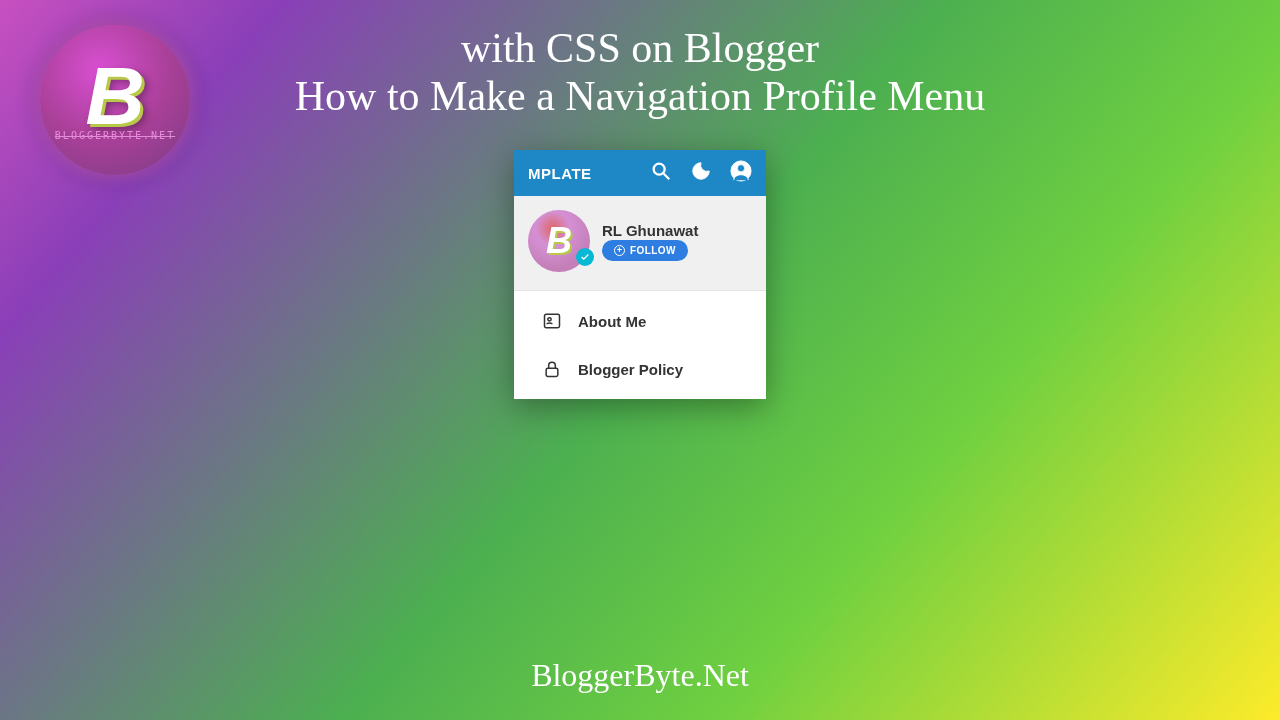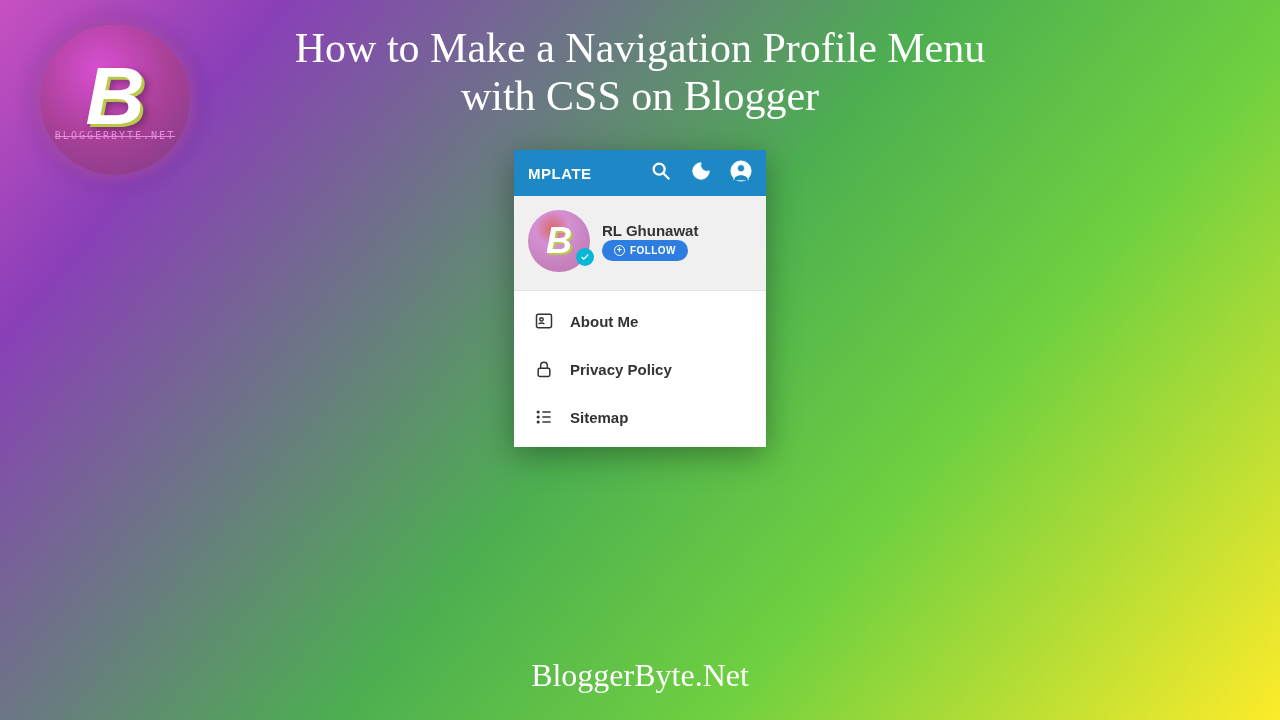--- a/index.html
+++ b/index.html
@@ -165,21 +165,21 @@
 .follow-btn .plus {
   width: 11px; height: 11px;
   border: 1.5px solid #fff;
   border-radius: 50%;
   display: inline-flex;
   align-items: center;
   justify-content: center;
   font-size: 9px;
   line-height: 1;
 }
-.menu { padding: 6px 0; }
+.menu { padding: 6px 8px; }
 .menu-item {
   display: flex;
   align-items: center;
   gap: 16px;
   padding: 14px 20px;
   color: #333;
   font-size: 15px;
   font-weight: 700;
 }
 .menu-item svg {
@@ -201,22 +201,22 @@
 </style>
 </head>
 <body>
 
 <div class="logo-badge">
   <div class="logo-letter">B</div>
   <div class="logo-sub">BLOGGERBYTE.NET</div>
 </div>
 
 <div class="headline">
+  <div>with CSS on Blogger</div>
   <div>How to Make a Navigation Profile Menu</div>
-  <div>with CSS on Blogger</div>
 </div>
 
 <div class="card">
   <div class="card-top">
     <span class="brand">MPLATE</span>
     <span>
       <svg viewBox="0 0 24 24">
           <circle cx="10" cy="10" r="6" fill="none" stroke="#fff" stroke-width="2.5"></circle>
           <line x1="15" y1="15" x2="21" y2="21" stroke="#fff" stroke-width="2.5"></line>
         </svg>
@@ -263,29 +263,18 @@
           <circle cx="9" cy="10" r="2"></circle>
           <path d="M6 16 c0-2 6-2 6 0"></path>
         </svg>
       <span>About Me</span>
     </div>
     <div class="menu-item">
       <svg viewBox="0 0 24 24">
           <rect x="5" y="11" width="14" height="10" rx="2"></rect>
           <path d="M8 11 v-3 a4 4 0 0 1 8 0 v3"></path>
         </svg>
-      <span>Privacy Policy</span>
-    </div>
-    <div class="menu-item">
-      <svg viewBox="0 0 24 24">
-          <circle cx="5" cy="6" r="1" fill="#333"></circle>
-          <circle cx="5" cy="12" r="1" fill="#333"></circle>
-          <circle cx="5" cy="18" r="1" fill="#333"></circle>
-          <line x1="10" y1="6" x2="20" y2="6"></line>
-          <line x1="10" y1="12" x2="20" y2="12"></line>
-          <line x1="10" y1="18" x2="20" y2="18"></line>
-        </svg>
-      <span>Sitemap</span>
+      <span>Blogger Policy</span>
     </div>
   </div>
 </div>
 
 <div class="footer-label">BloggerByte.Net</div>
 
 </body></html>

